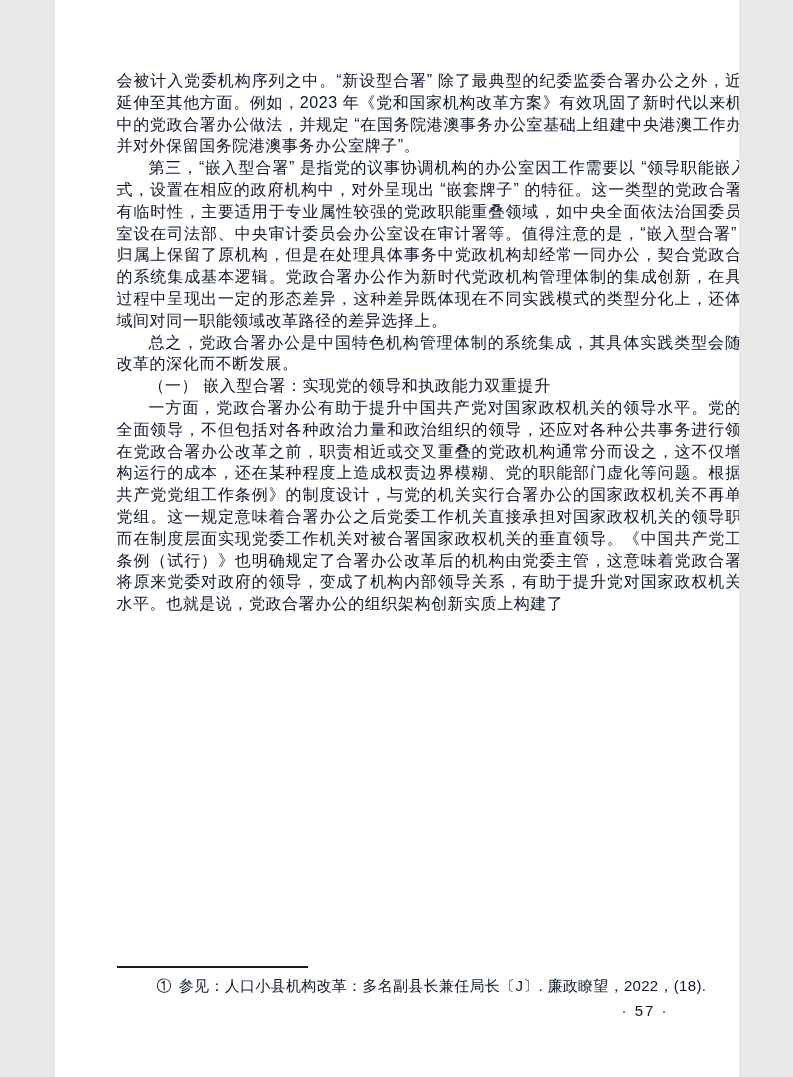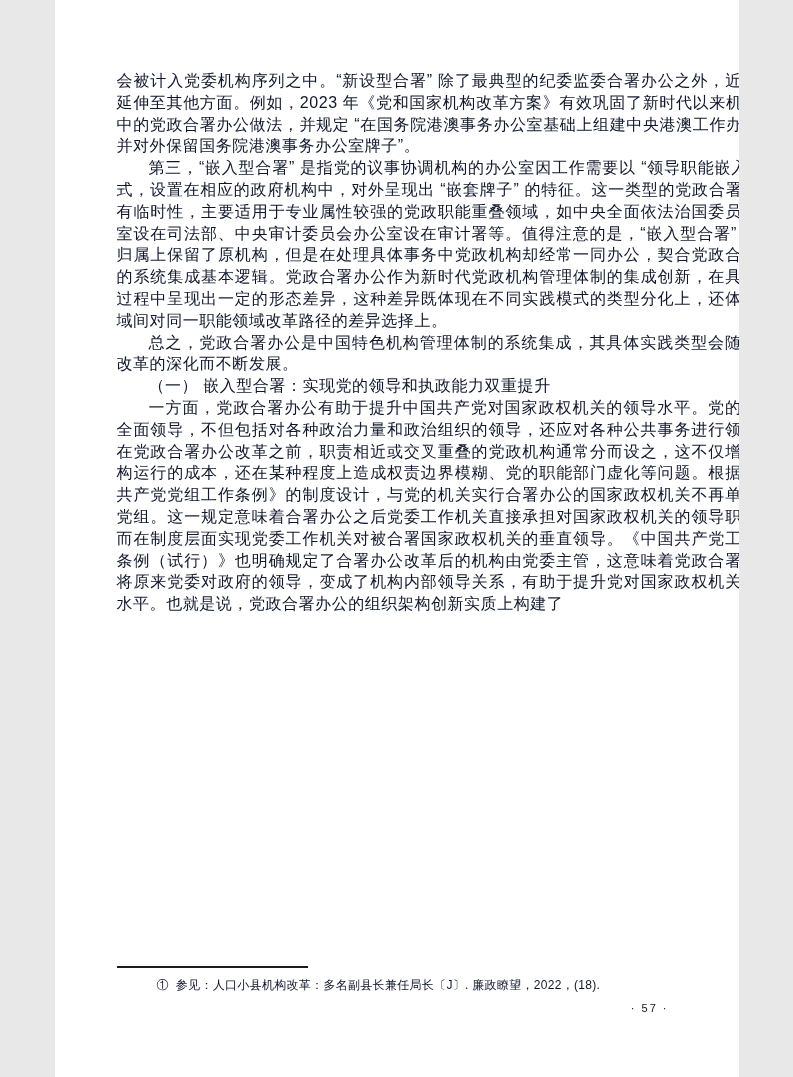--- a/index.html
+++ b/index.html
@@ -39,31 +39,31 @@
   }
   .footnote-divider{
     position:absolute;
     left:62px;top:966px;
     width:191px;height:0;
     border-top:2px solid #1c1c1c;
   }
   .footnote{
     position:absolute;
     left:62px;top:976px;width:676px;
-    font-size:12px;
+    font-size:15px;
     line-height:19px;
     letter-spacing:0.3px;
     text-indent:40px;
     text-align:justify;
   }
   .footnote .fn-marker{margin-right:7px;}
   .page-number{
     position:absolute;
     top:1002px;right:70px;
-    font-size:11px;
+    font-size:15px;
     letter-spacing:2px;
   }
 </style>
 </head>
 <body>
 
 <div class="page">
   <div class="content" id="doc-content">
       <p class="para body-first">会被计入党委机构序列之中。“新设型合署” 除了最典型的纪委监委合署办公之外，近年来还延伸至其他方面。例如，2023 年《党和国家机构改革方案》有效巩固了新时代以来机构改革中的党政合署办公做法，并规定 “在国务院港澳事务办公室基础上组建中央港澳工作办公室，并对外保留国务院港澳事务办公室牌子”。</p>
       <p class="para body">第三，“嵌入型合署” 是指党的议事协调机构的办公室因工作需要以 “领导职能嵌入” 的方式，设置在相应的政府机构中，对外呈现出 “嵌套牌子” 的特征。这一类型的党政合署办公具有临时性，主要适用于专业属性较强的党政职能重叠领域，如中央全面依法治国委员会办公室设在司法部、中央审计委员会办公室设在审计署等。值得注意的是，“嵌入型合署” 在机构归属上保留了原机构，但是在处理具体事务中党政机构却经常一同办公，契合党政合署办公的系统集成基本逻辑。党政合署办公作为新时代党政机构管理体制的集成创新，在具体实施过程中呈现出一定的形态差异，这种差异既体现在不同实践模式的类型分化上，还体现在区域间对同一职能领域改革路径的差异选择上。</p>

